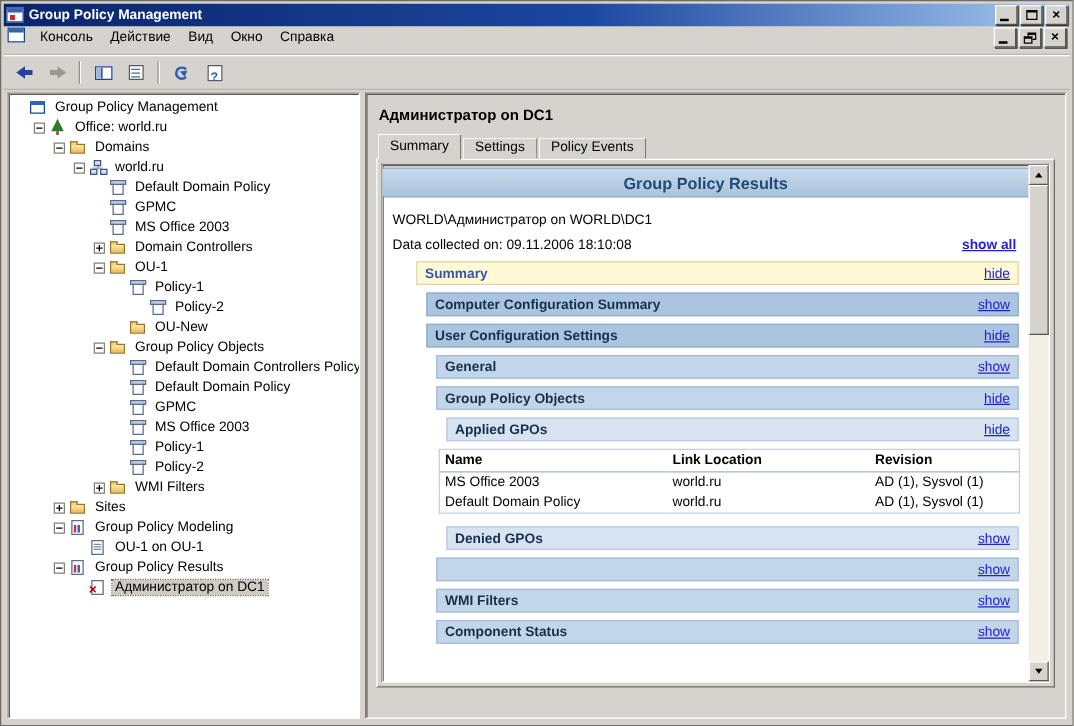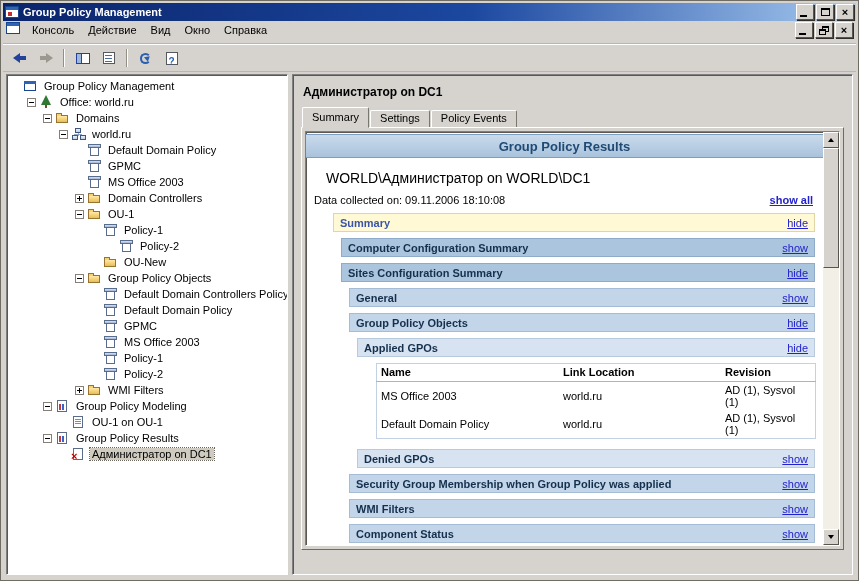--- a/index.html
+++ b/index.html
@@ -94,21 +94,21 @@
 .page-title{flex:none;font-weight:bold;font-size:12px;padding:10px 0 8px 2px}
 .tab-bar{flex:none;display:flex;align-items:flex-end;position:relative;z-index:2;padding-left:1px}
 .tab{position:relative;background:#D6D3CE;border:1px solid;border-color:#FFF #7A776E #D6D3CE #FFF;border-radius:2px 2px 0 0;padding:0 9px;height:19px;line-height:18px;margin-right:1px;margin-bottom:-1px;cursor:default}
 .tab:not(.active){height:16px;line-height:15px;margin-bottom:0;border-bottom:none}
 .tab-page{flex:1;min-height:0;border:1px solid;border-color:#FFF #6E6B64 #6E6B64 #FFF;padding:3px;margin-bottom:24px;display:flex;position:relative;z-index:1}
 .report-view{flex:1;min-width:0;background:#fff;display:flex}
 .report-scroll{flex:1;min-width:0;overflow:hidden;padding-top:2px}
 
 .banner{height:22px;display:flex;align-items:center;justify-content:center;font-weight:bold;font-size:13px;color:#1F4A75;background:linear-gradient(#C9DAEC,#A9C3DC);border-top:1px solid #7E9EC0;border-bottom:1px solid #7E9EC0}
 .report-body{padding:6px 8px 0 8px}
-.subject{font-size:14px;margin:6px 0 8px 12px}
+.subject{font-size:11px;margin:6px 0 8px 0}
 .collected-row{display:flex;align-items:center;margin:0 2px 7px 0}
 .show-all{margin-left:auto;color:#2222CC;text-decoration:underline;font-weight:bold;cursor:pointer}
 .report-sections{margin-left:19px}
 .band{display:flex;align-items:center;height:17px;padding:0 6px;margin-bottom:6px;font-weight:bold;border:1px solid;font-size:11px}
 .band-link{margin-left:auto;color:#2222CC;text-decoration:underline;font-weight:normal;cursor:pointer}
 .band-summary{background:#FFF9D6;border-color:#E0D5A4;color:#3A55A8}
 .band.l1{background:#ACC5DF;border-color:#8FABCA;color:#14304D}
 .band.l2{background:#C3D5E9;border-color:#A4BCD6;color:#14304D}
 .band.l3{background:#D7E3F1;border-color:#B7CADE;color:#14304D}
 
@@ -288,20 +288,25 @@
         </div>
         <div class="tree-row" style="padding-left: 84px;">
           <span class="exp-spacer"></span>
           <span class="ti ic-gpo"></span>
           <span class="tree-label">Policy-2</span>
         </div>
         <div class="tree-row" style="padding-left: 68px;">
           <span class="expander plus"></span>
           <span class="ti ic-folder"></span>
           <span class="tree-label">WMI Filters</span>
+        </div>
+        <div class="tree-row" style="padding-left: 36px;">
+          <span class="expander plus"></span>
+          <span class="ti ic-folder"></span>
+          <span class="tree-label">Sites</span>
         </div>
         <div class="tree-row" style="padding-left: 36px;">
           <span class="expander"></span>
           <span class="ti ic-page-chart"></span>
           <span class="tree-label">Group Policy Modeling</span>
         </div>
         <div class="tree-row" style="padding-left: 52px;">
           <span class="exp-spacer"></span>
           <span class="ti ic-page"></span>
           <span class="tree-label">OU-1 on OU-1</span>
@@ -338,36 +343,36 @@
               <div class="report-sections">
                   <div class="band l0 band-summary" style="margin-left: 0px;">
                     <span class="band-label">Summary</span>
                     <a class="band-link">hide</a>
                   </div>
                   <div class="band l1" style="margin-left: 8px;">
                     <span class="band-label">Computer Configuration Summary</span>
                     <a class="band-link">show</a>
                   </div>
                   <div class="band l1" style="margin-left: 8px;">
-                    <span class="band-label">Sites Configuration Summary</span>
+                    <span class="band-label">User Configuration Settings</span>
                     <a class="band-link">hide</a>
                   </div>
                   <div class="band l2" style="margin-left: 16px;">
                     <span class="band-label">General</span>
                     <a class="band-link">show</a>
                   </div>
                   <div class="band l2" style="margin-left: 16px;">
                     <span class="band-label">Group Policy Objects</span>
                     <a class="band-link">hide</a>
                   </div>
                   <div class="band l3" style="margin-left: 24px;">
                     <span class="band-label">Applied GPOs</span>
                     <a class="band-link">hide</a>
                   </div>
-                  <div class="gpo-table-wrap" style="margin-left: 43px;">
+                  <div class="gpo-table-wrap" style="margin-left: 18px;">
                     <table class="gpo-table">
                       <thead>
                         <tr>
                           <th>Name</th>
                           <th>Link Location</th>
                           <th>Revision</th>
                         </tr>
                       </thead>
                       <tbody>
                         <tr>
@@ -381,21 +386,20 @@
                           <td>AD (1), Sysvol (1)</td>
                         </tr>
                       </tbody>
                     </table>
                   </div>
                   <div class="band l3" style="margin-left: 24px; gap: 48px;">
                     <span class="band-label">Denied GPOs</span>
                     <a class="band-link">show</a>
                   </div>
                   <div class="band l2" style="margin-left: 16px;">
-                    <span class="band-label">Security Group Membership when Group Policy was applied</span>
                     <a class="band-link">show</a>
                   </div>
                   <div class="band l2" style="margin-left: 16px;">
                     <span class="band-label">WMI Filters</span>
                     <a class="band-link">show</a>
                   </div>
                   <div class="band l2" style="margin-left: 16px;">
                     <span class="band-label">Component Status</span>
                     <a class="band-link">show</a>
                   </div>

